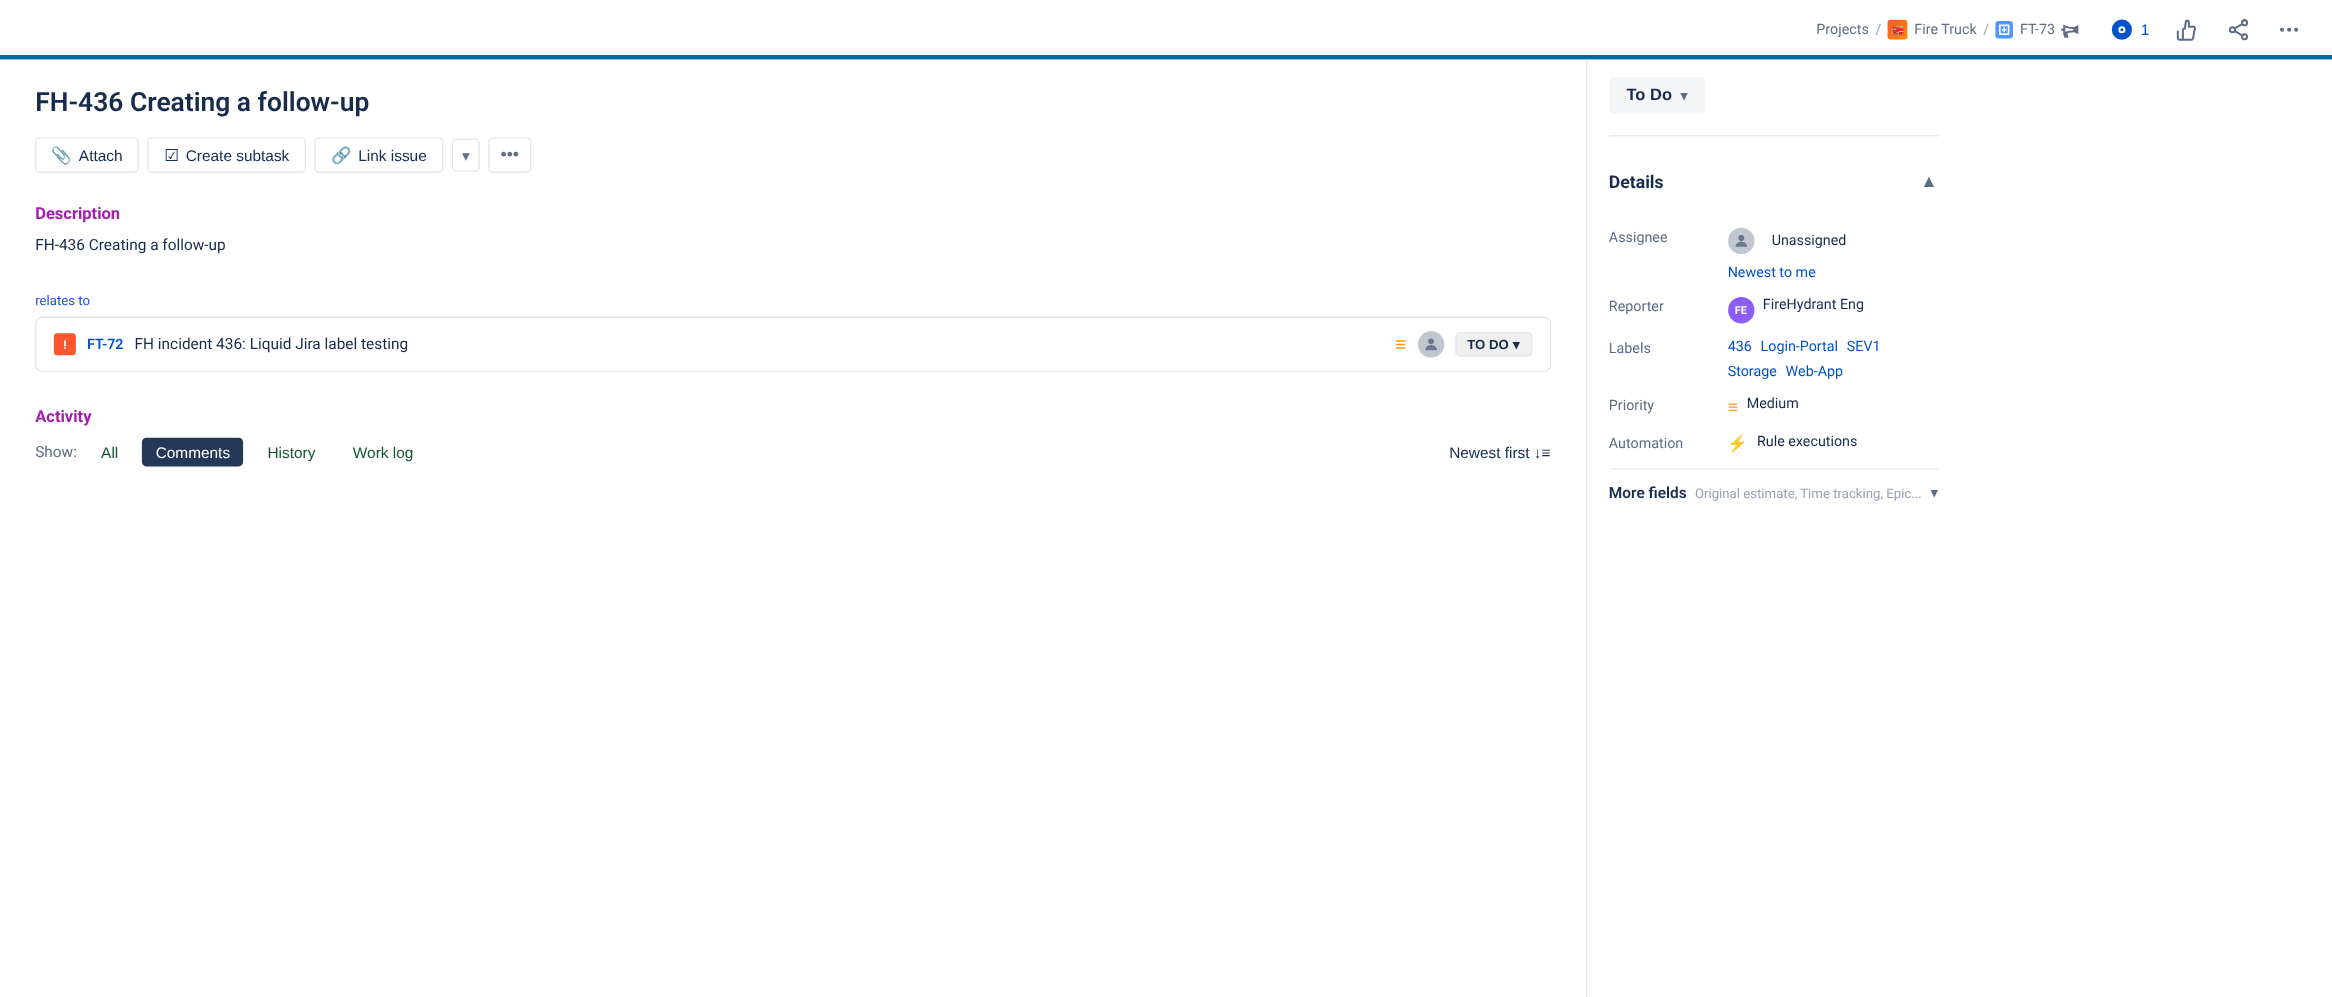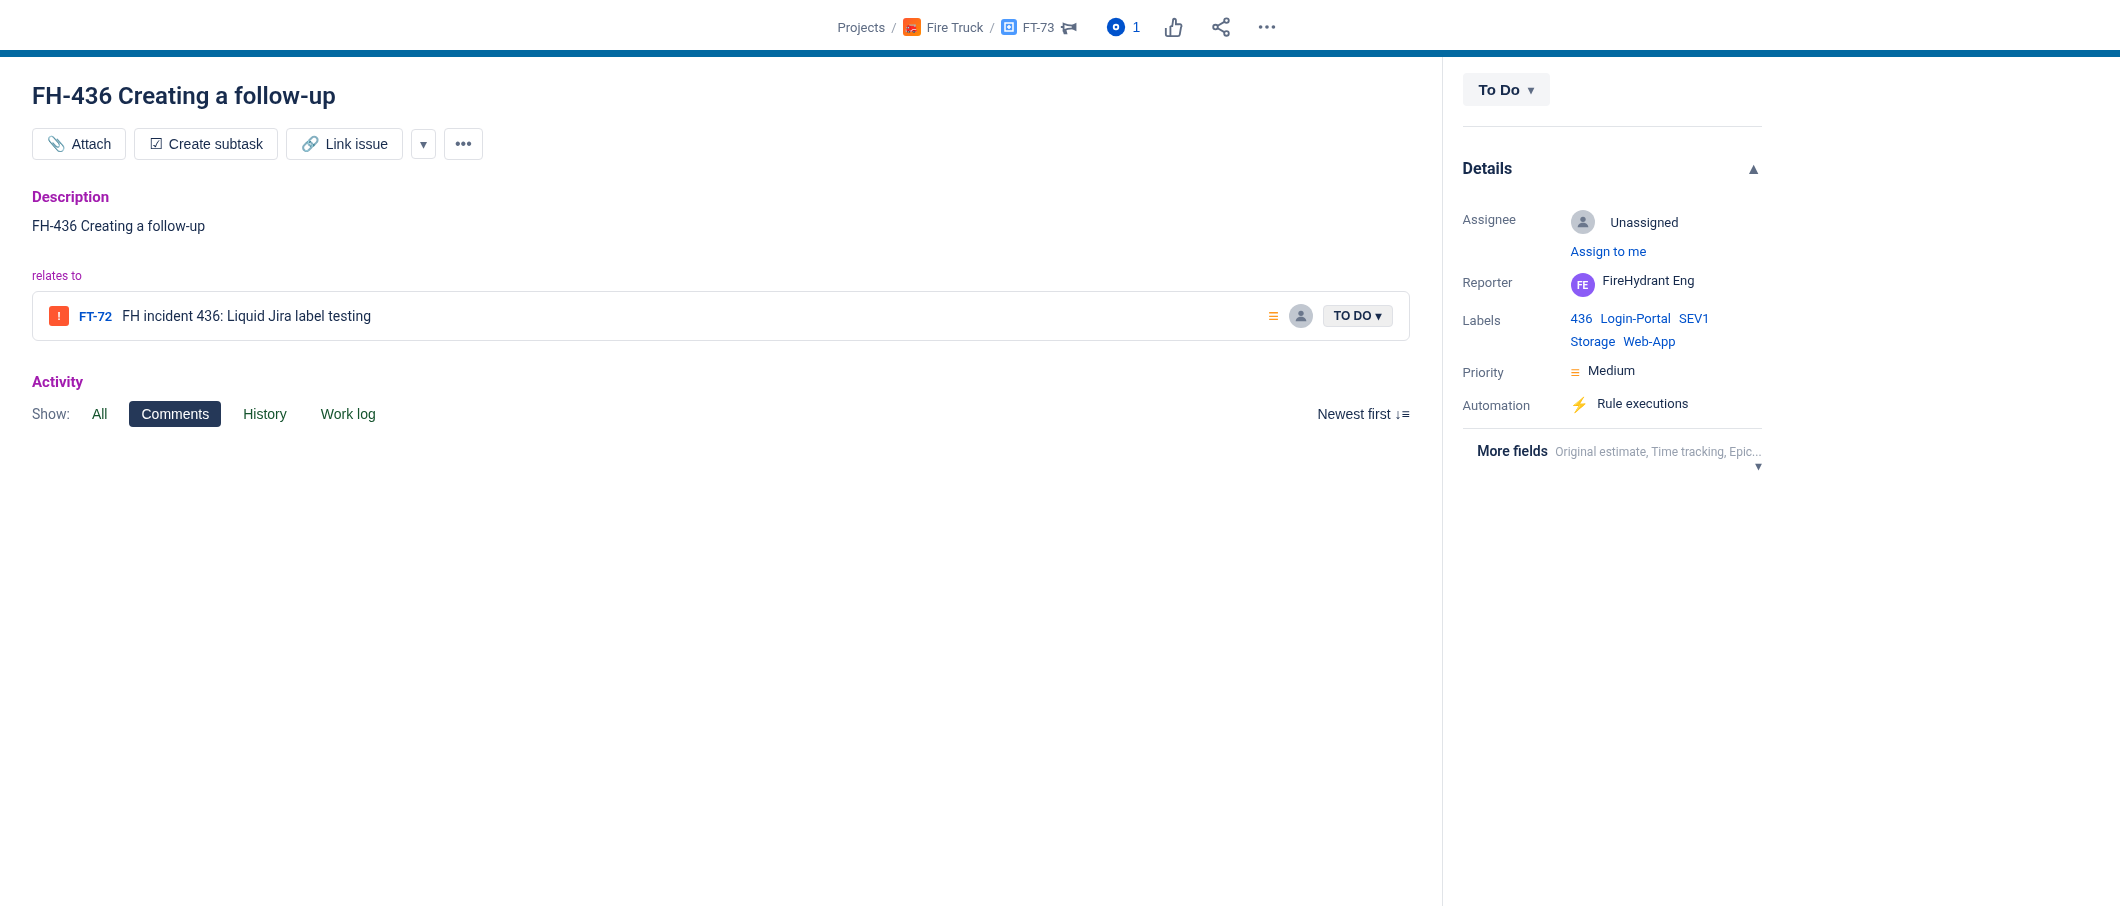--- a/index.html
+++ b/index.html
@@ -5,23 +5,23 @@
     * { box-sizing: border-box; margin: 0; padding: 0; }
     body {
       font-family: -apple-system, BlinkMacSystemFont, 'Segoe UI', Roboto, Oxygen, sans-serif;
       background: #ffffff;
       color: #172b4d;
       font-size: 14px;
     }
     .top-bar {
       display: flex;
       align-items: center;
-      justify-content: center;
+      justify-content: flex-end;
       padding: 12px 24px 8px 24px;
-      border-bottom: 7px solid #0369a1;
+      border-bottom: 4px solid #0369a1;
     }
     .breadcrumb {
       display: flex;
       align-items: center;
       gap: 6px;
       font-size: 13px;
       color: #5e6c84;
     }
     .breadcrumb a {
       color: #5e6c84;
@@ -162,21 +162,21 @@
     .add-link-btn {
       background: none;
       border: none;
       cursor: pointer;
       color: #5e6c84;
       font-size: 20px;
       line-height: 1;
     }
     .relates-to-label {
       font-size: 12px;
-      color: #a21caf;
+      color: #1d4ed8;
       margin-bottom: 8px;
     }
     .linked-issue-card {
       display: flex;
       align-items: center;
       gap: 10px;
       padding: 12px 16px;
       border: 1.5px solid #dfe1e6;
       border-radius: 6px;
       background: #ffffff;
@@ -372,27 +372,26 @@
       color: #172b4d;
     }
 
     .more-fields-section {
       border-top: 1px solid #e1e4e8;
       padding-top: 14px;
       margin-top: 8px;
     }
     .more-fields-header {
       display: flex;
-      align-items: flex-end;
+      align-items: flex-start;
       justify-content: space-between;
       font-size: 14px;
       font-weight: 600;
       color: #172b4d;
       cursor: pointer;
-      flex-direction: column;
     }
     .more-fields-hint {
       font-size: 12px;
       color: #97a0af;
       font-weight: 400;
       margin-left: 4px;
     }
     .more-fields-chevron {
       color: #5e6c84;
       font-size: 12px;
@@ -541,21 +540,21 @@
       <div class="detail-value">
         <div style="display:flex; align-items:center; gap:16px; width:100%;">
           <div class="assignee-icon">
             <svg width="16" height="16" viewBox="0 0 24 24" fill="#6b778c">
               <circle cx="12" cy="8" r="4"></circle>
               <path d="M4 20c0-4 3.6-7 8-7s8 3 8 7"></path>
             </svg>
           </div>
           <span>Unassigned</span>
         </div>
-        <a class="assign-to-me">Assign to me</a>
+        <a class="assign-to-me">Newest to me</a>
       </div>
     </div>
 
     <div class="detail-row">
       <div class="detail-label">Reporter</div>
       <div class="detail-value">
         <div class="reporter-avatar">FE</div>
         <span>FireHydrant Eng</span>
       </div>
     </div>

